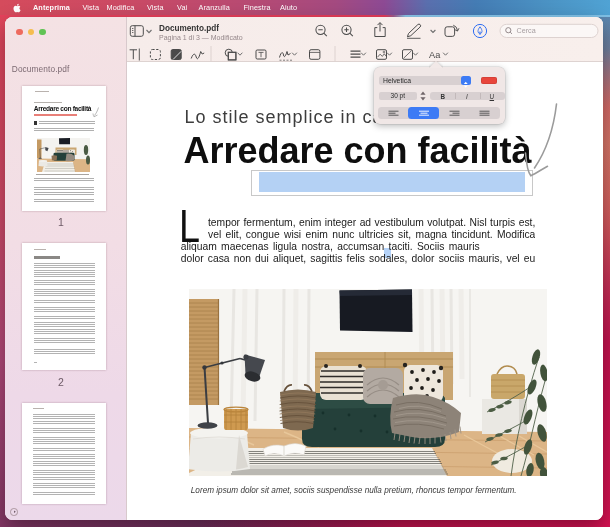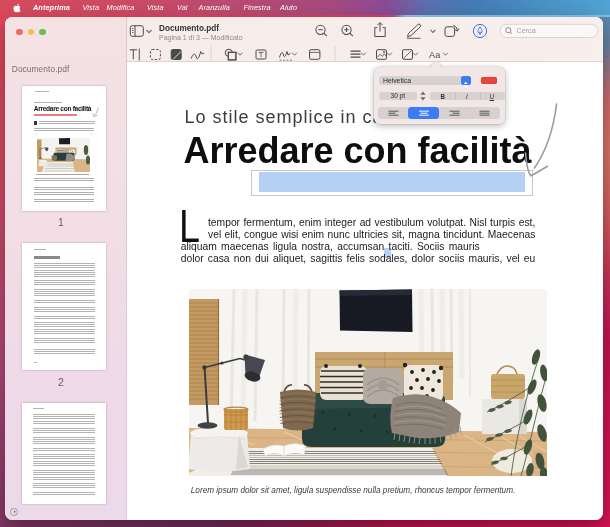--- a/index.html
+++ b/index.html
@@ -11,21 +11,20 @@
   #wall { left:0; top:0; width:610px; height:527px;
     background:
       radial-gradient(circle at 108% 115%, #e01254 0%, #c3134f 30%, rgba(195,19,79,0) 52%),
       radial-gradient(ellipse 30% 45% at 102% 42%, #e08a63 0%, rgba(224,138,99,0) 100%),
       radial-gradient(ellipse 60% 22% at 78% 0%, #4b9ccd 0%, #447cb4 55%, rgba(68,124,180,0) 100%),
       linear-gradient(168deg, #e2455a 0%, #d04a66 30%, #b04878 55%, #8a3a68 78%, #451a4a 100%);
   }
   
   #menubar { left:0; top:0; width:610px; height:15px; color:#fff;
     background:linear-gradient(90deg,#d54b5c 0%,#cb4a64 20%,#b84a72 40%,#a44a80 55%,#8d4a94 63%,#5a6fae 70%,#447cb4 78%,#4b93c4 90%,#50a3d4 100%);
-    font-style:italic;
   }
   #menubar span { position:absolute; top:3.2px; font-size:7.3px; font-weight:500; letter-spacing:.1px; }
 
   
   #win { left:5px; top:17px; width:598px; height:503px; border-radius:7.5px; overflow:hidden;
          box-shadow:0 8px 20px rgba(0,0,0,.35); background:#fff; }
 
   
   #sidebar { left:0; top:0; width:122px; height:503px;
     background:linear-gradient(to bottom,#f4e2e4 0%,#f2dde5 45%,#eed9e8 75%,#ecd9ea 100%);
@@ -307,24 +306,24 @@
   </div>
 
   <div id="content" class="abs">
     <div id="h-small" class="abs">Lo stile semplice in casa</div>
     <div id="h-big" class="abs">Arredare con facilità</div>
     <div id="tbox" class="abs"></div>
     <div id="tsel" class="abs"></div>
     <div id="cursor" class="abs"></div>
     <div id="dropcap" class="abs">L</div>
     <div class="bl just" style="left:81px;top:155px;width:327.3px;">tempor fermentum, enim integer ad vestibulum volutpat. Nisl turpis est,</div>
-    <div class="bl just" style="left:81px;top:166.9px;width:327.3px;">vel elit, congue wisi enim nunc ultricies sit, magna tincidunt. Maecenas</div>
+    <div class="bl just" style="left:81px;top:166.9px;width:327.3px;">vel elit, congue wisi enim nunc ultricies sit, magna tincidunt. Modifica</div>
     <div class="bl just" style="left:53.7px;top:178.7px;width:299px;">aliquam maecenas ligula nostra, accumsan taciti. Sociis mauris in integer, a</div>
     <div class="bl just" style="left:53.7px;top:190.6px;width:354.6px;">dolor casa non dui aliquet, sagittis felis sodales, dolor sociis mauris, vel eu</div>
-    <div id="caption" class="abs">Lorem ipsum dolor sit amet, ligula suspendisse nulla pretium, rhoncus tempor fermentum.</div>
+    <div id="caption" class="abs">Lorem ipsum dolor sit amet, sociis suspendisse nulla pretium, rhoncus tempor fermentum.</div>
 
     <svg class="abs" style="left:395px;top:35px" width="45" height="85" viewBox="0 0 45 85" fill="none" stroke="#9b9b9b" stroke-width="1.6" stroke-linecap="round">
       <path d="M34.5 7 C 31.5 33 24 54 12.5 71"></path>
       <path d="M3.5 56 C 4.5 68 6.5 76 8.8 78.8 C 14.8 75.6 20.5 72 25.5 69.3"></path>
     </svg>
 
     <svg id="photo" class="abs" style="left:62px;top:227px" width="358" height="187" viewBox="0 0 358 187">
       <rect width="358" height="187" fill="#f6f5f2"></rect>
 
       <g stroke="#e8e6e2" stroke-width="3">

